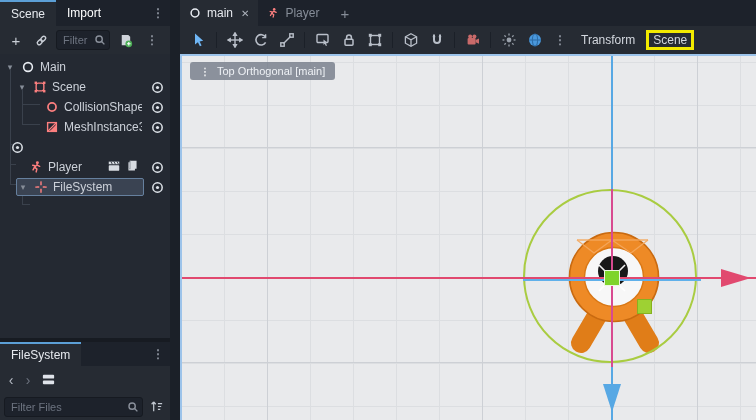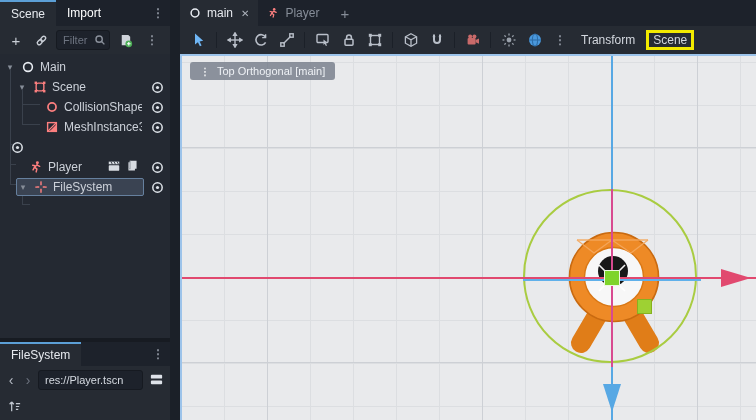--- a/index.html
+++ b/index.html
@@ -297,31 +297,35 @@
   <div id="fs-block" class="abs">
     <div class="tabbar" style="height:24px">
       <div class="tab active">
         <span>FileSystem</span>
       </div>
       <span class="kebab">⋮</span>
     </div>
     <div class="navrow">
       <span class="navbtn">‹</span>
       <span class="navbtn dim">›</span>
-      <span class="search-wrap" style="flex:1">
-        <input class="inp" style="padding-right: 6px;" value="res://Player.tscn">
-      </span>
       <span class="ibtn">
         <svg width="15" height="15" viewBox="0 0 16 16" fill="#dfe3ea">
             <rect x="2" y="3" width="12" height="4" rx="1"></rect>
             <rect x="2" y="9" width="12" height="4" rx="1"></rect>
           </svg>
       </span>
     </div>
     <div class="navrow">
+      <span class="search-wrap" style="flex:1">
+        <input class="inp" placeholder="Filter Files" style="">
+        <svg width="14" height="14" viewBox="0 0 16 16" fill="none" stroke="#8a909b" stroke-width="1.6">
+          <circle cx="7" cy="7" r="3.6"></circle>
+            <line x1="9.8" y1="9.8" x2="13" y2="13"></line>
+        </svg>
+      </span>
       <span class="ibtn">
         <svg width="15" height="15" viewBox="0 0 16 16" fill="none" stroke="#c3c9d2" stroke-width="1.3">
           <path d="M5,13 V3 M5,3 l-2.2,2.6 M5,3 l2.2,2.6"></path>
             <path d="M9.5,5 h4.5 M9.5,8 h3.5 M9.5,11 h2.5"></path>
         </svg>
       </span>
     </div>
   </div>
 
   <div id="splitter" class="abs"></div>

